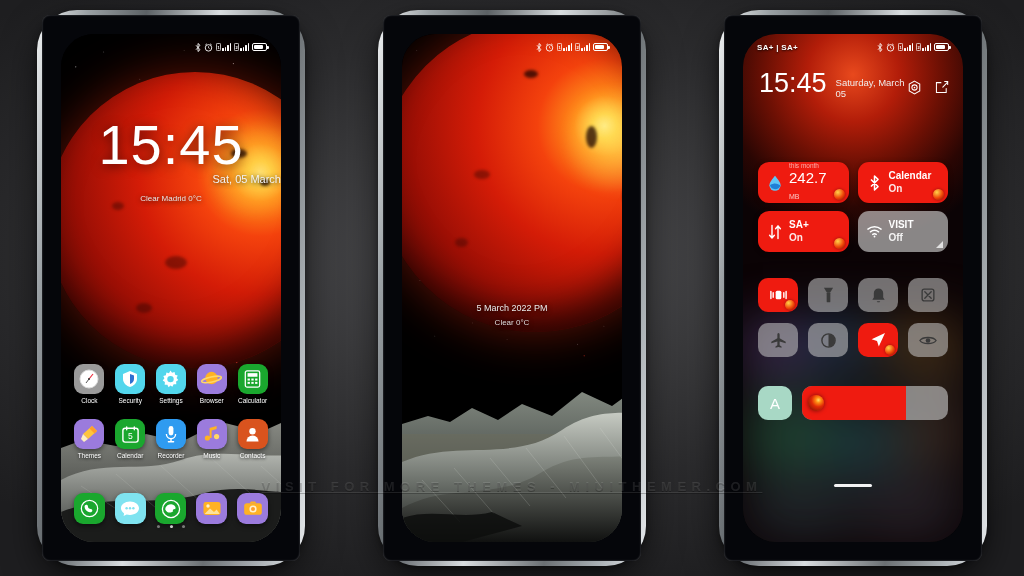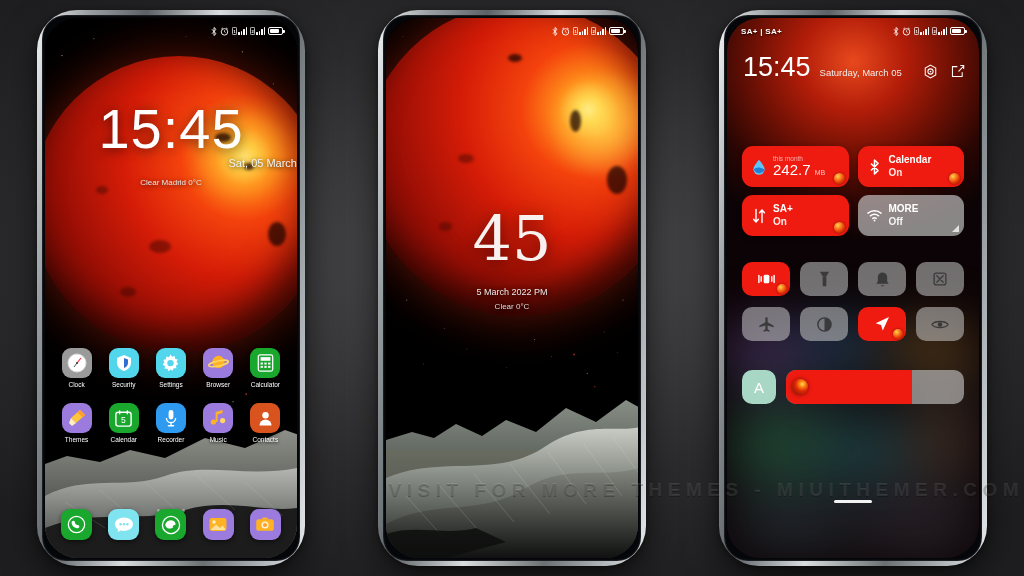--- a/index.html
+++ b/index.html
@@ -8,40 +8,41 @@
     font-family:"Liberation Sans", sans-serif;
     background:
       radial-gradient(ellipse 70% 60% at 50% 45%, #4a4a4d 0%, #3a3a3c 35%, #2b2b2d 65%, #1e1e20 100%),
       #2b2b2d;
     position:relative;
   }
 
   
   .watermark{
     position:absolute; left:0; right:0; top:479px;
-    text-align:right;
-    font-size:19px; letter-spacing:5.5px; font-weight:700;
+    text-align:center;
+    font-size:13px; letter-spacing:5.5px; font-weight:700;
     color:rgba(255,255,255,0.10);
     white-space:nowrap; z-index:60; pointer-events:none;
     text-shadow:0 1px 0 rgba(0,0,0,0.25);
+    text-decoration:underline;
   }
 
   
   .phone{
     position:absolute; top:10px; height:556px;
     border-radius:40px;
     background:linear-gradient(100deg,#f2f4f5 0%,#9aa0a4 14%,#5c6165 30%,#d9dde0 50%,#6b7073 72%,#aeb4b8 88%,#e8ebed 100%);
     padding:5px;
     box-shadow:0 14px 34px rgba(0,0,0,0.55), 0 2px 6px rgba(0,0,0,0.4);
   }
   .phone-inner{
     width:100%; height:100%;
-    border-radius:24px;
+    border-radius:8px;
     background:#05060a;
-    padding:3px;
+    padding:19px;
     box-shadow:inset 0 0 2px rgba(255,255,255,0.35);
   }
   .screen{
     position:relative; width:100%; height:100%;
     border-radius:33px; overflow:hidden;
     background:#000;
   }
   #phone1{ left:37px; width:268px; }
   #phone2{ left:378px; width:268px; }
   #phone3{ left:719px; width:268px; }
@@ -565,21 +566,20 @@
                 <i></i>
                 <i></i>
               </span>
         </span>
         <span class="batt">
               <i></i>
             </span>
       </div>
     </div>
 
-    <div class="ls2-h2">45</div>
     <div class="ls2-date">5 March 2022  PM</div>
     <div class="ls2-weather">Clear 0°C</div>
 
   </div>
  </div>
 </div>
 
 <div class="phone" id="phone3">
  <div class="phone-inner">
   <div class="screen">
@@ -704,21 +704,21 @@
       <div class="tile off">
         <div class="tile-ico">
           <svg width="16" height="13" viewBox="0 0 16 13">
                 <path d="M1 4 A11 11 0 0 1 15 4" fill="none" stroke="#fff" stroke-width="1.5" stroke-linecap="round"></path>
                 <path d="M3.6 6.9 A7.2 7.2 0 0 1 12.4 6.9" fill="none" stroke="#fff" stroke-width="1.5" stroke-linecap="round"></path>
                 <path d="M6.1 9.6 A3.4 3.4 0 0 1 9.9 9.6" fill="none" stroke="#fff" stroke-width="1.5" stroke-linecap="round"></path>
                 <circle cx="8" cy="11.8" r="1" fill="#fff"></circle>
               </svg>
         </div>
         <div class="tile-txt">
-          <div class="tile-t">MORE</div>
+          <div class="tile-t">VISIT</div>
           <div class="tile-s">Off</div>
         </div>
         <div class="tile-corner"></div>
       </div>
     </div>
 
     <div class="toggles">
       <div class="tgl on">
         <svg width="19" height="14" viewBox="0 0 20 14">
           <rect x="7" y="2.4" width="6" height="9.2" rx="1.6" fill="#fff"></rect>

